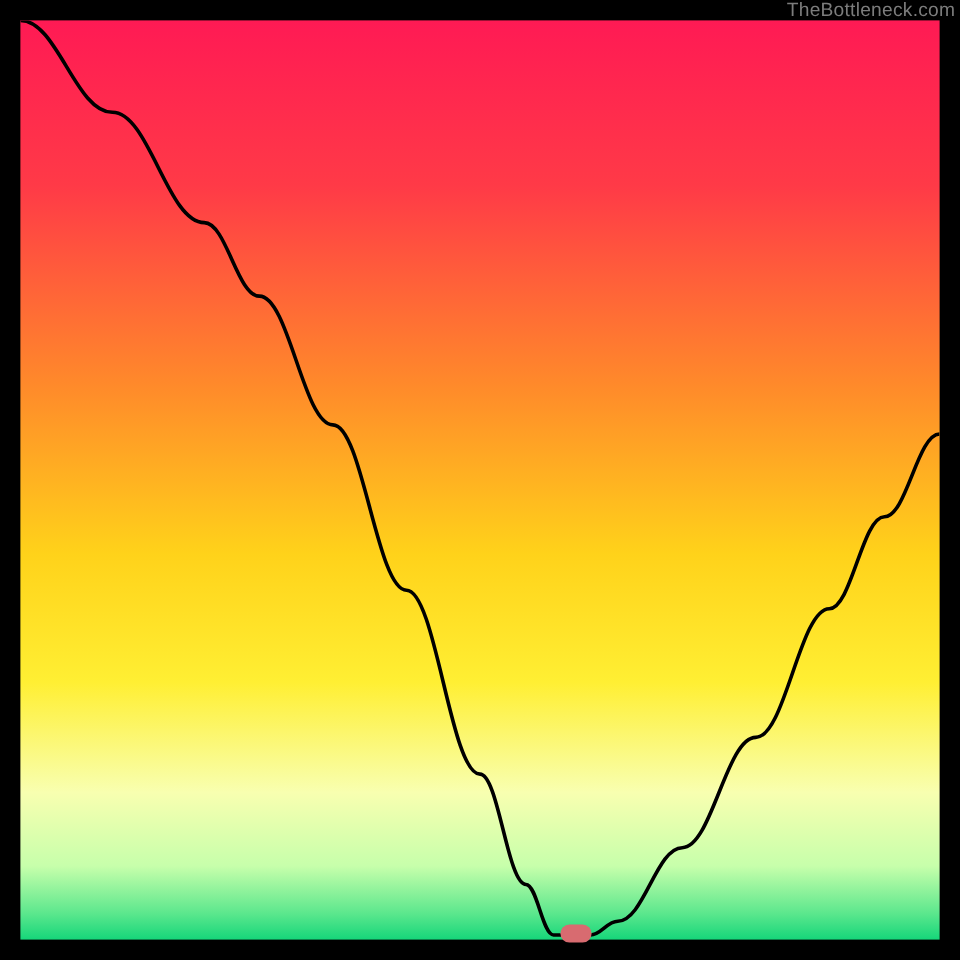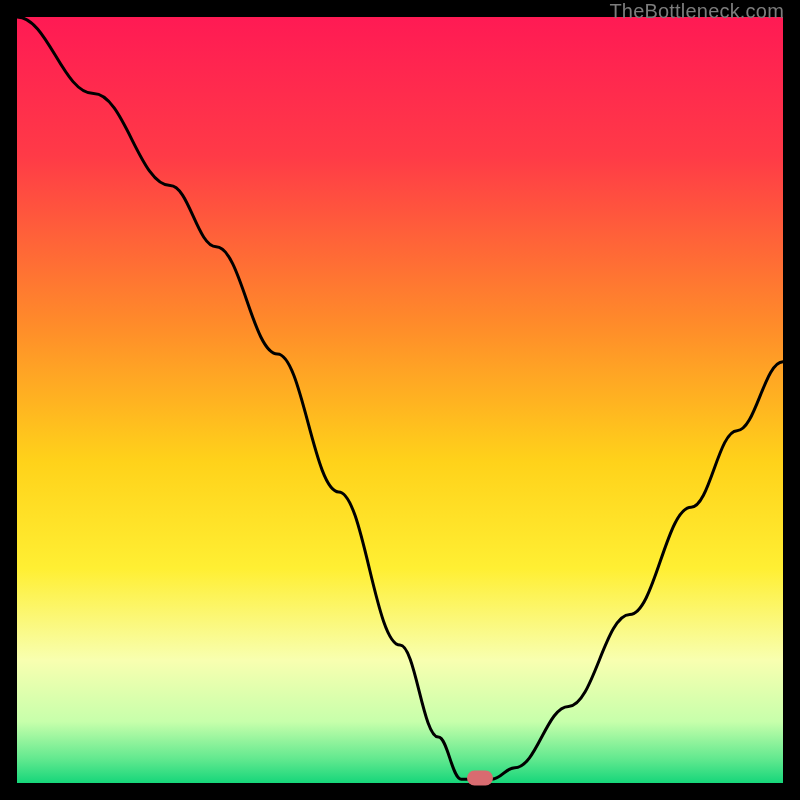--- a/index.html
+++ b/index.html
@@ -20,23 +20,23 @@
     position: absolute;
     left: 17px;
     top: 17px;
     width: 766px;
     height: 766px;
     
   }
   .watermark {
     position: absolute;
     top: 0px;
-    right: 16px;
+    right: 4px;
     color: #7c7c7c;
-    font-size: 20px;
+    font-size: 16px;
     font-weight: 500;
     letter-spacing: 0.2px;
     z-index: 5;
     margin-left: 12px;
   }
   svg.curve {
     position: absolute;
     left: 0;
     top: 0;
     width: 100%;

